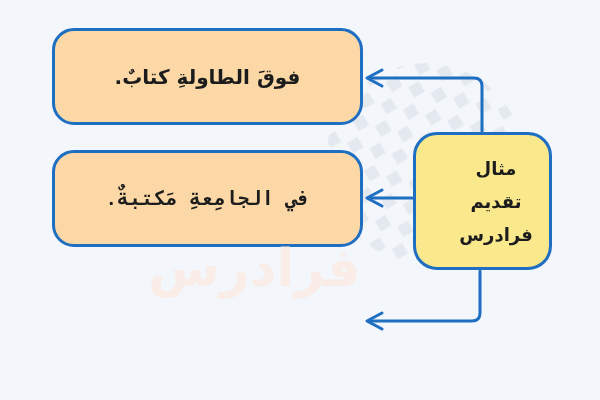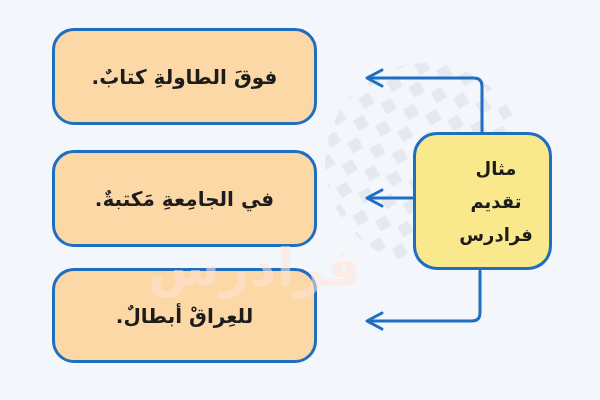--- a/index.html
+++ b/index.html
@@ -22,27 +22,27 @@
   .node{
     position:absolute;
     box-sizing:border-box;
     border:3px solid #1e6ec2;
     display:flex;align-items:center;justify-content:center;
     text-align:center;
     color:#1c1c1c;
     z-index:1;
   }
   .example-node{
-    left:52px;width:265px;height:97px;
+    left:52px;width:311px;height:97px;
     background:#fcd8a6;
     border-radius:22px;
     font-size:20px;font-weight:600;
   }
   .example-node.n1{top:28px;}
-  .example-node.n2{top:150px;}
+  .example-node.n2{top:150px;font-family:Liberation Mono, monospace;}
   .example-node.n3{top:268px;height:95px;}
   .topic-node{
     left:413px;top:132px;width:139px;height:138px;
     background:#fae88d;
     border-radius:24px;
     font-size:18px;font-weight:700;
     line-height:33px;
     padding-left:27px;
   }
   .topic-node .lines{width:100%;}
@@ -81,23 +81,20 @@
   </svg>
 
   <div class="node example-node n1">
     <span>فوقَ الطاولةِ كتابٌ.</span>
   </div>
 
   <div class="node example-node n2">
     <span>في الجامِعةِ مَكتبةٌ.</span>
   </div>
 
-  <div class="node example-node n3">
-    <span>للعِراقْ أبطالٌ.</span>
-  </div>
 
   <div class="node topic-node">
     <div class="lines">
       <div>مثال</div>
       <div>تقديم فرادرس</div>
     </div>
   </div>
 
   <svg class="arrows" width="600" height="400" aria-hidden="true">
     <g stroke="#1e6ec2" stroke-width="3" fill="none" stroke-linejoin="round" stroke-linecap="round">

